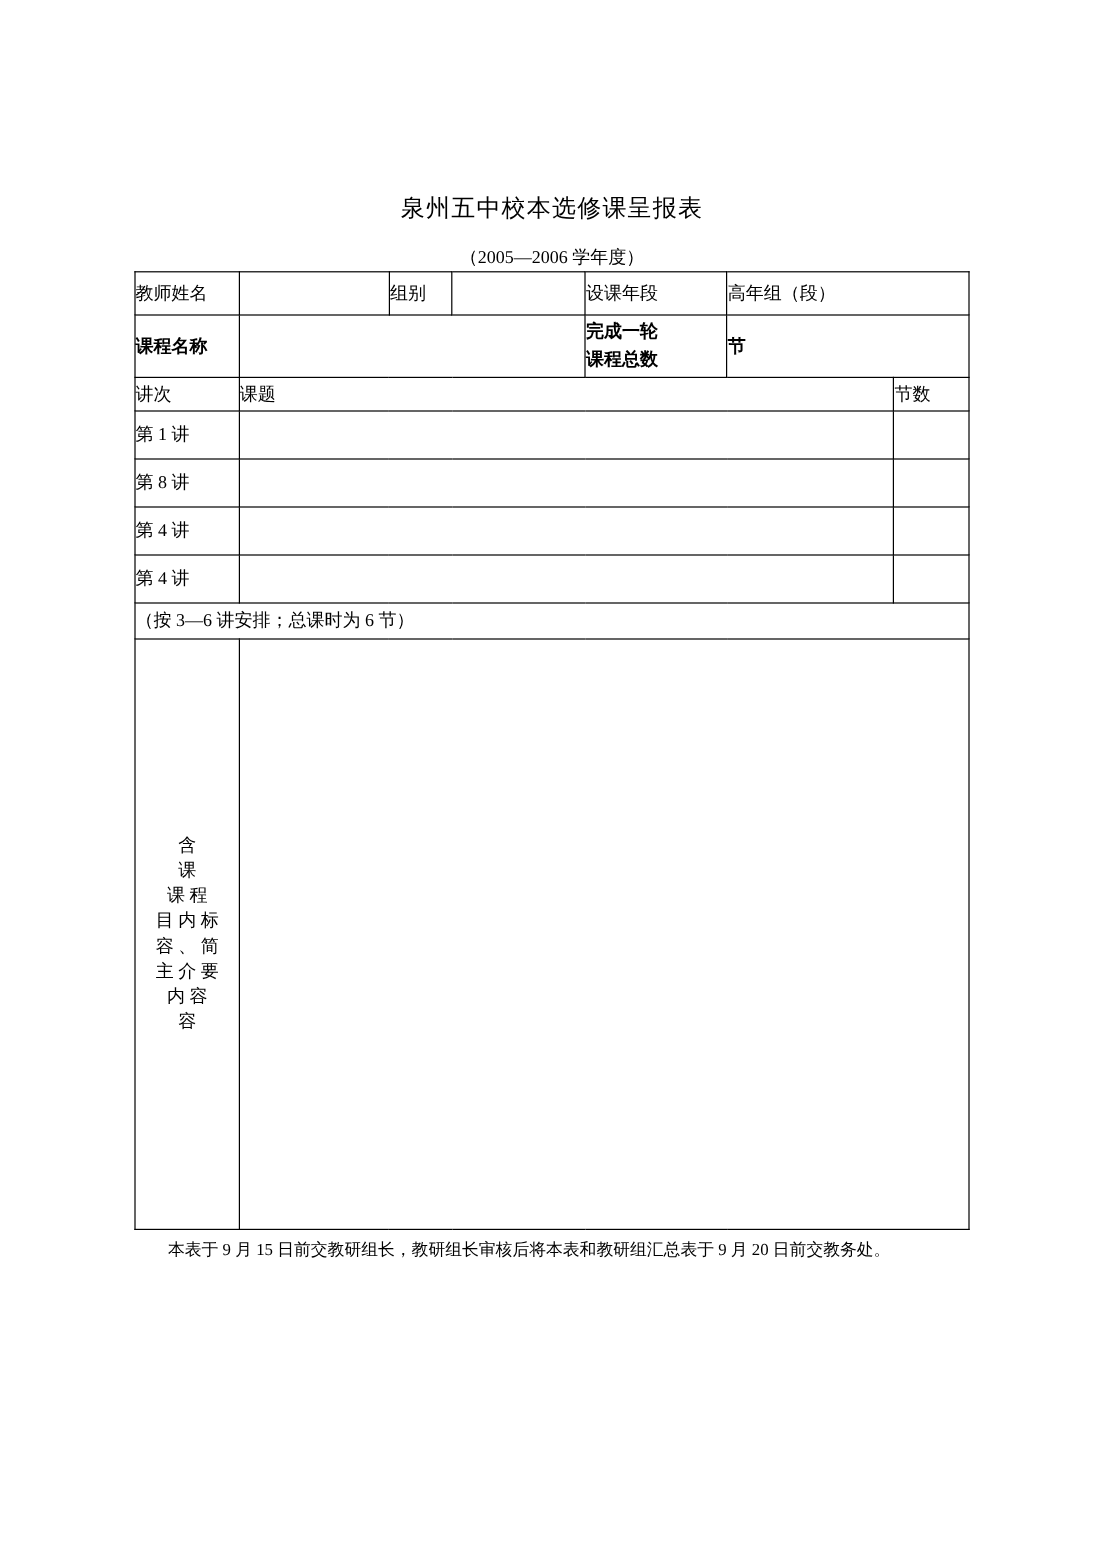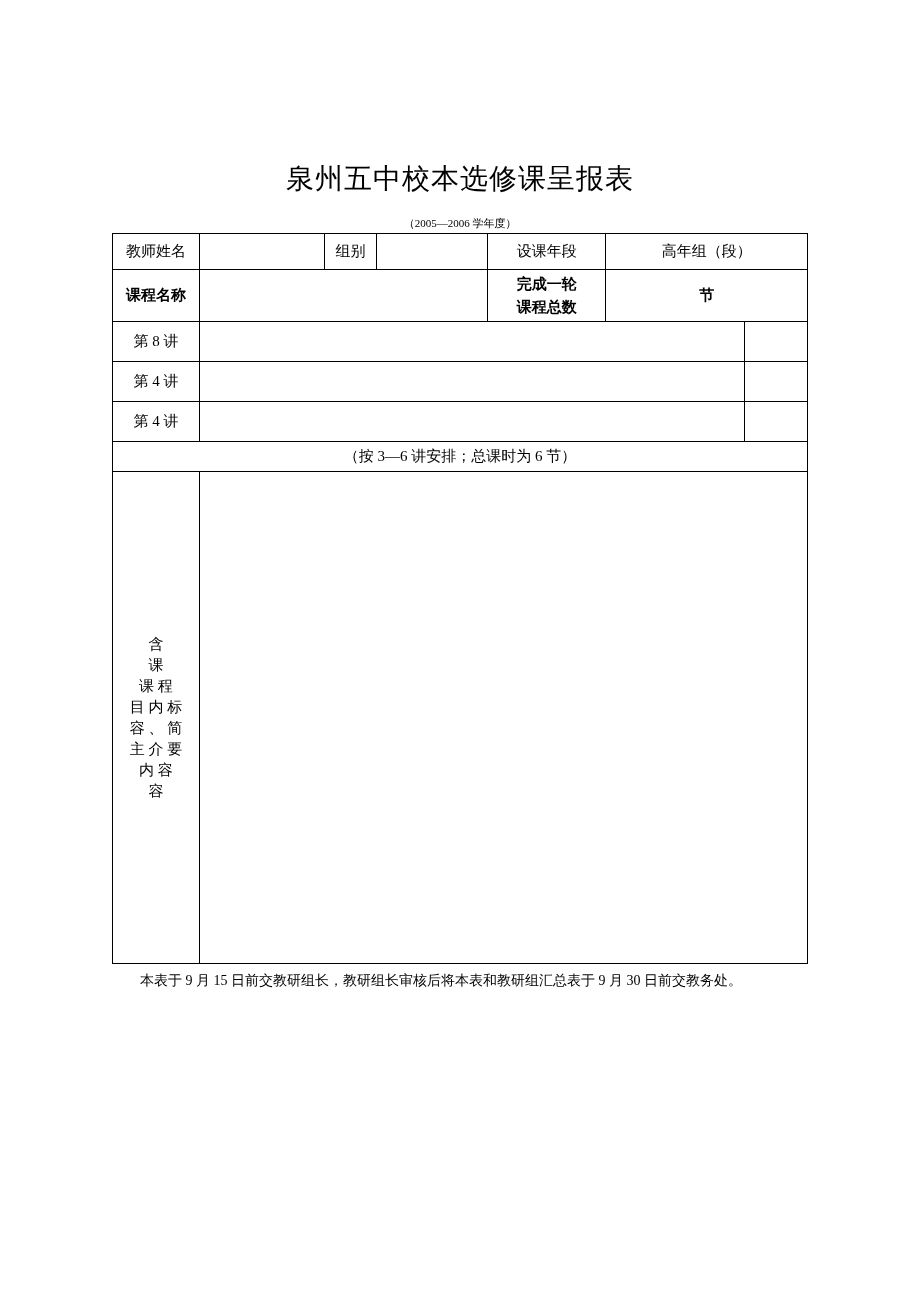--- a/index.html
+++ b/index.html
@@ -13,39 +13,38 @@
       background: #ffffff;
       font-family: "SimSun", "宋体", serif;
       color: #000000;
       position: relative;
     }
     .page {
       padding: 160px 112px 0 112px;
     }
     .title {
       text-align: center;
-      font-size: 28px;
+      font-size: 20px;
       font-weight: normal;
       margin-bottom: 18px;
       letter-spacing: 1px;
     }
     .subtitle {
       text-align: center;
-      font-size: 11px;
+      font-size: 15px;
       margin-bottom: 2px;
     }
     table {
       border-collapse: collapse;
       width: 100%;
       table-layout: fixed;
     }
     td {
       border: 1px solid #000000;
       font-size: 15px;
-      text-align: center;
       vertical-align: middle;
       padding: 0;
     }
     .row-header {
       height: 36px;
     }
     .row-course {
       height: 52px;
       font-weight: bold;
     }
@@ -108,21 +107,31 @@
     </tr>
 
     <tr class="row-course">
       <td>课程名称</td>
       <td colspan="3"></td>
       <td class="multiline"><span style="white-space:pre-line;">完成一轮
 课程总数</span></td>
       <td colspan="2">节</td>
     </tr>
 
+    <tr class="row-lecture-header">
+      <td>讲次</td>
+      <td colspan="5">课题</td>
+      <td>节数</td>
+    </tr>
 
+    <tr class="row-lecture">
+      <td>第 1 讲</td>
+      <td colspan="5"></td>
+      <td></td>
+    </tr>
     <tr class="row-lecture">
       <td>第 8 讲</td>
       <td colspan="5"></td>
       <td></td>
     </tr>
     <tr class="row-lecture">
       <td>第 4 讲</td>
       <td colspan="5"></td>
       <td></td>
     </tr>
@@ -147,14 +156,14 @@
           <span>主 介 要</span>
           <span>内 容</span>
           <span>容</span>
         </div>
       </td>
       <td colspan="6"></td>
     </tr>
   </tbody>
     </table>
 
-  <div class="footnote">本表于 9 月 15 日前交教研组长，教研组长审核后将本表和教研组汇总表于 9 月 30 日前交教务处。</div>
+  <div class="footnote">本表于 9 月 15 日前交教研组长，教研组长审核后将本表和教研组汇总表于 9 月 20 日前交教务处。</div>
 </div>
 
 </body></html>

